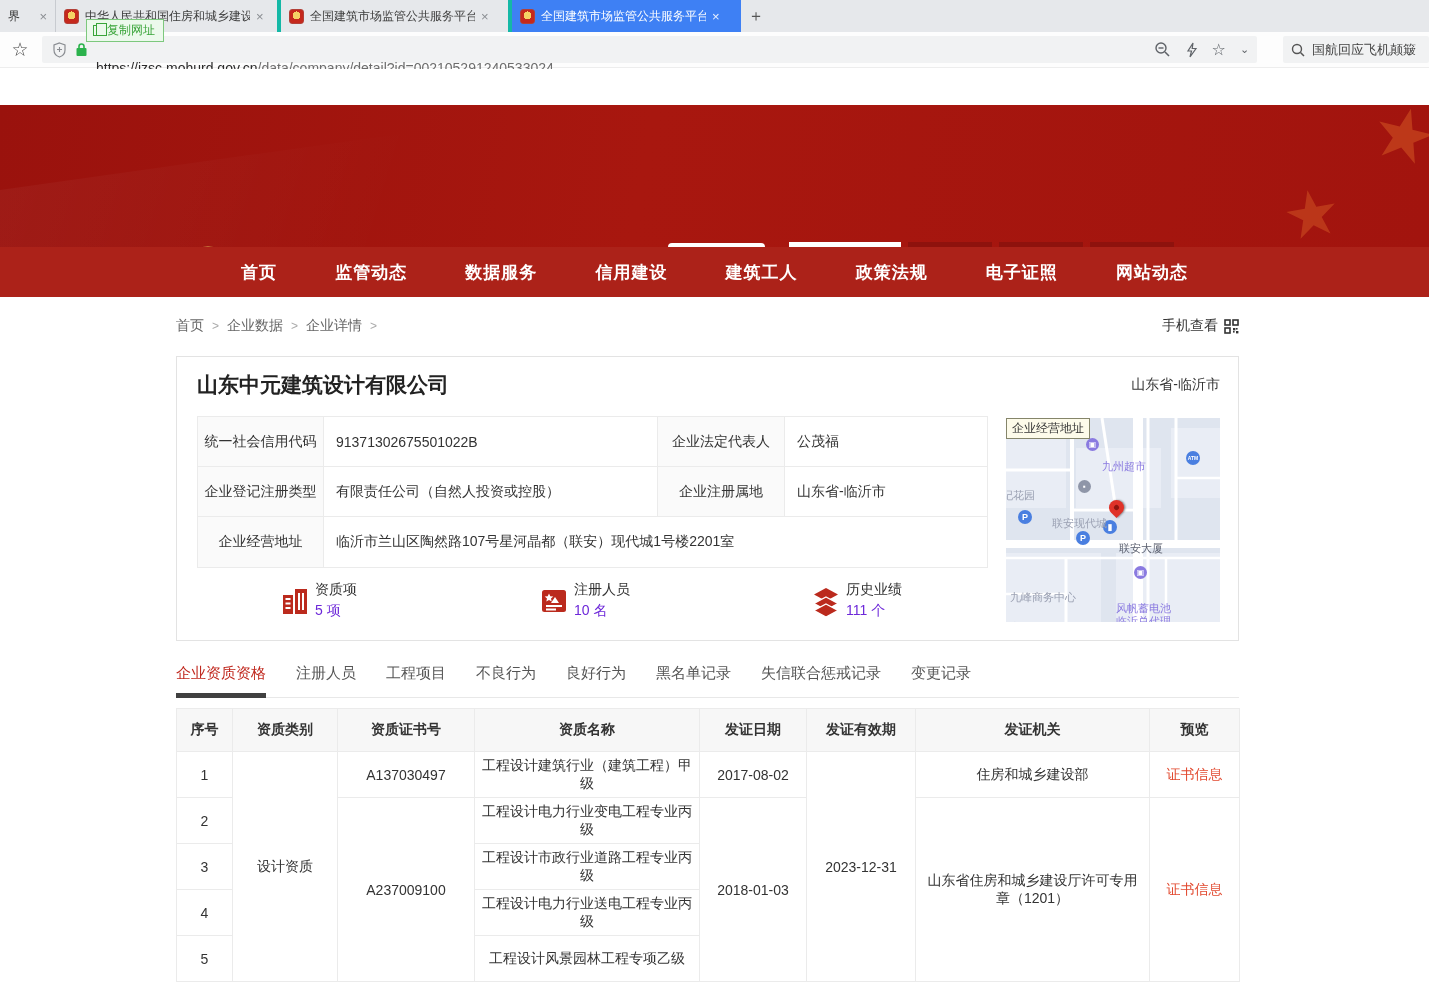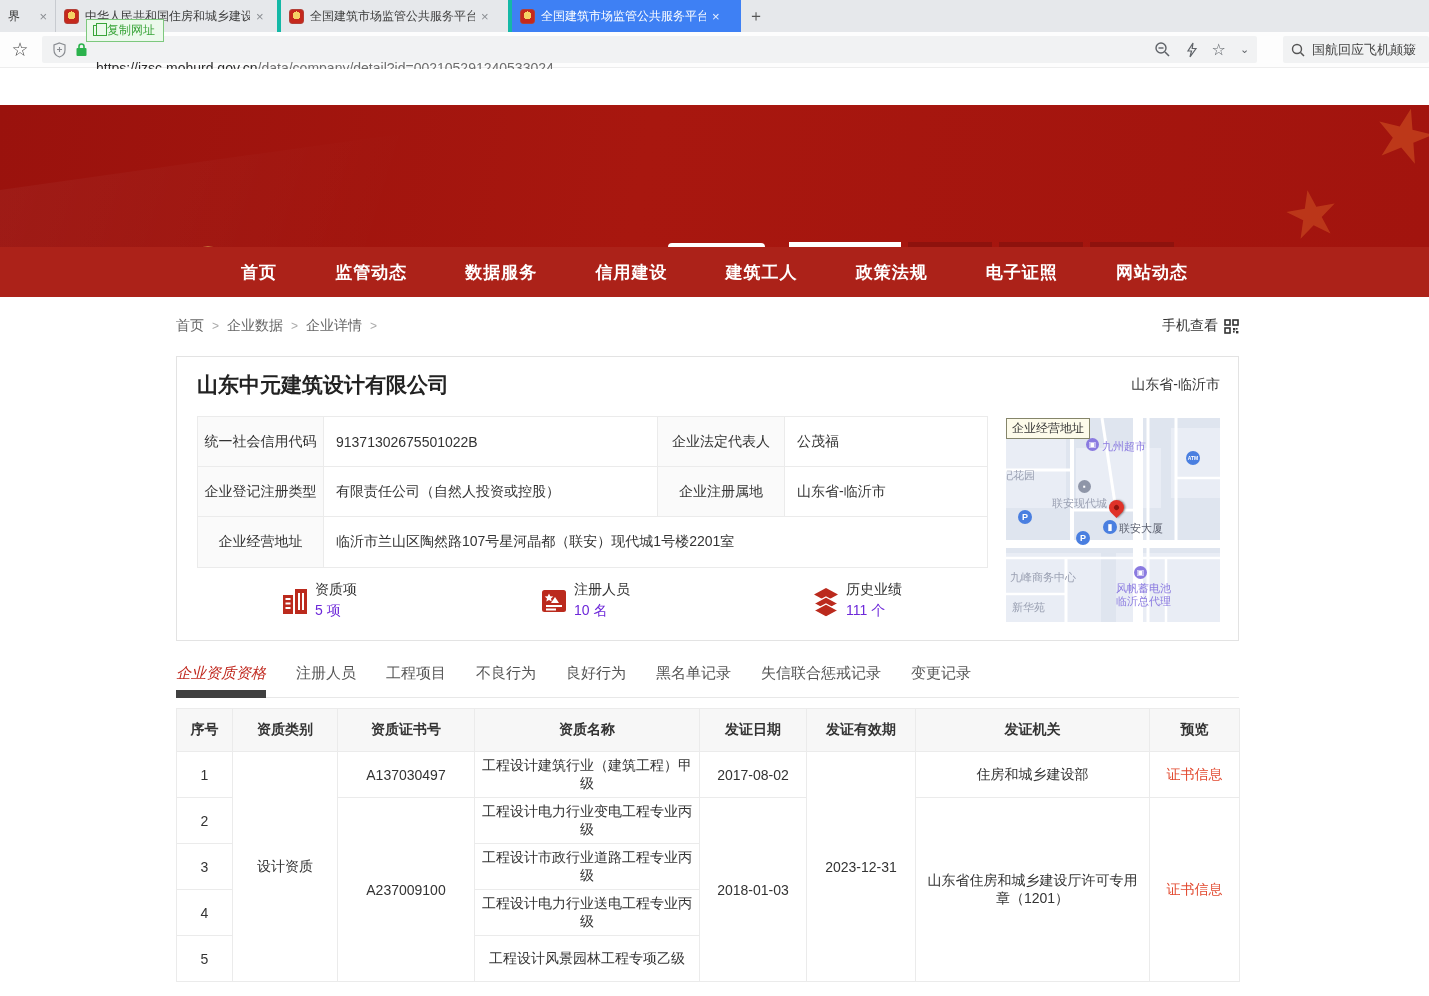--- a/index.html
+++ b/index.html
@@ -61,33 +61,33 @@
   .infotable td { border:1px solid #ebebeb; font-size:14px; color:#333; padding:0 12px; }
   .infotable td.lbl { background:#fafafa; text-align:center; padding:0 6px; }
   .stats { position:absolute; left:0; top:224px; width:1063px; height:52px; }
   .stat { position:absolute; top:0; display:flex; align-items:center; gap:4px; }
   .stat .txt .l { font-size:14px; color:#333; }
   .stat .txt .v { margin-top:3px; font-size:14px; color:#6d28d9; }
 
   
   .map { position:absolute; top:418px; left:1006px; width:214px; height:204px; background:#dfe5ef; overflow:hidden; }
   .map-tip { position:absolute; left:0; top:0; background:#fdfbea; border:1px solid #85856a; color:#333; font-size:12px; padding:1px 5px; z-index:5; }
-  .mlabel { position:absolute; font-size:11px; white-space:nowrap; z-index:3; }
+  .mlabel { position:absolute; font-size:11px; white-space:nowrap; z-index:3;margin-top:20px; }
   .m-gray { color:#9aa0b2; } .m-dark { color:#5c6170; } .m-purple { color:#8a7ae0; }
   .mker { position:absolute; border-radius:50%; display:flex; align-items:center; justify-content:center; color:#fff; z-index:2; }
   .mk-purple { background:#8a7ae0; width:13px; height:13px; font-size:8px; }
   .mk-blue { background:#4a7fe0; width:14px; height:14px; font-size:9px; font-weight:bold; }
   .mk-gray { background:#8f96a8; width:13px; height:13px; font-size:8px; }
   .pin { position:absolute; width:15px; height:15px; background:#e03228; border-radius:50% 50% 50% 0; transform:rotate(-45deg); z-index:4; box-shadow:1px 1px 2px rgba(0,0,0,.4); }
   .pin::after { content:""; position:absolute; left:5px; top:5px; width:5px; height:5px; border-radius:50%; background:#8e150f; }
 
   
   .sectabs { position:absolute; top:664px; left:176px; width:1063px; height:34px; border-bottom:1px solid #e8e8e8; display:flex; gap:30px; }
   .sectab { font-size:15px; color:#555; padding-bottom:12px; }
-  .sectab.on { color:#c0281e; border-bottom:8px solid #404040; margin-bottom:-1px;font-style:italic; }
+  .sectab.on { color:#c0281e; border-bottom:5px solid #404040; margin-bottom:-1px; }
 
   
   .qtable { position:absolute; top:708px; left:176px; border-collapse:collapse; table-layout:fixed; }
   .qtable th, .qtable td { border:1px solid #ebebeb; font-size:14px; color:#333; text-align:center; padding:2px 6px; }
   .qtable th { background:#f7f7f7; height:43px; font-weight:bold; }
   .qtable td { height:46px; }
   .certlink { color:#e2492f; }
 
   .icon-svg { display:block; }
 </style>

